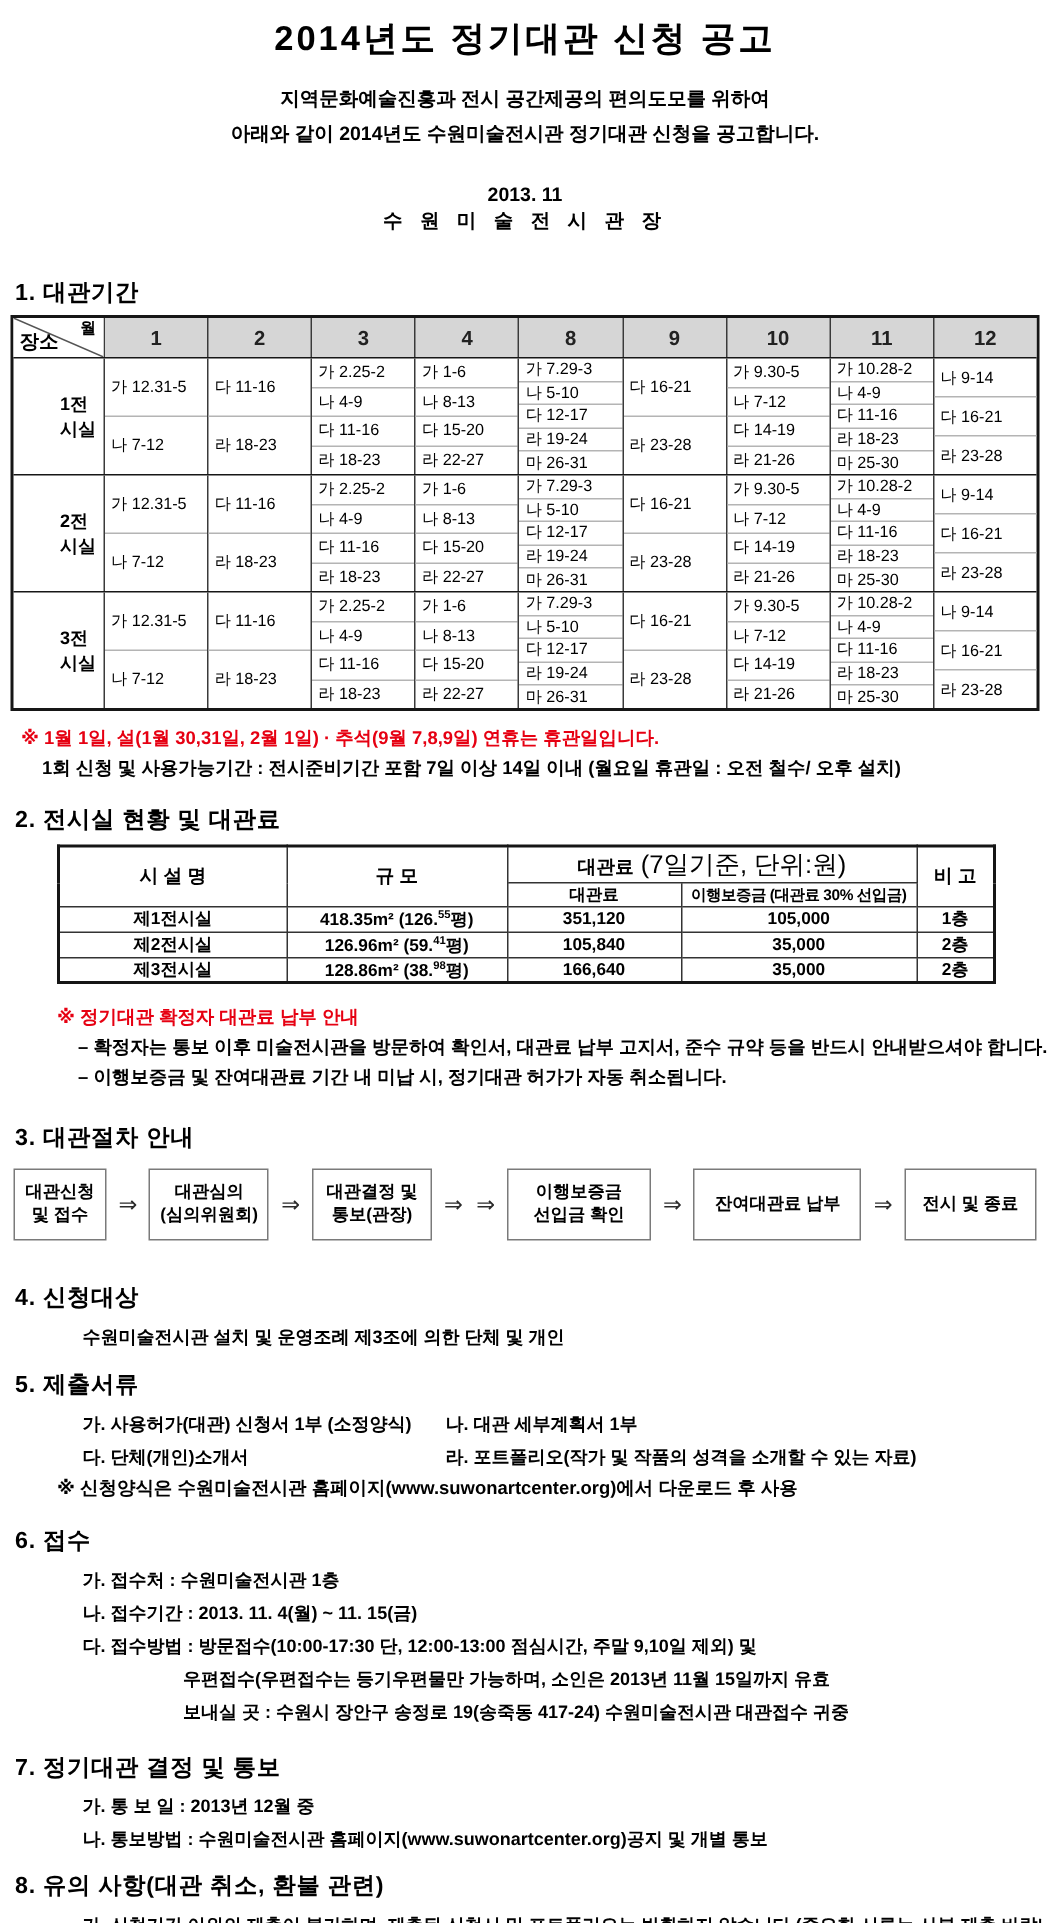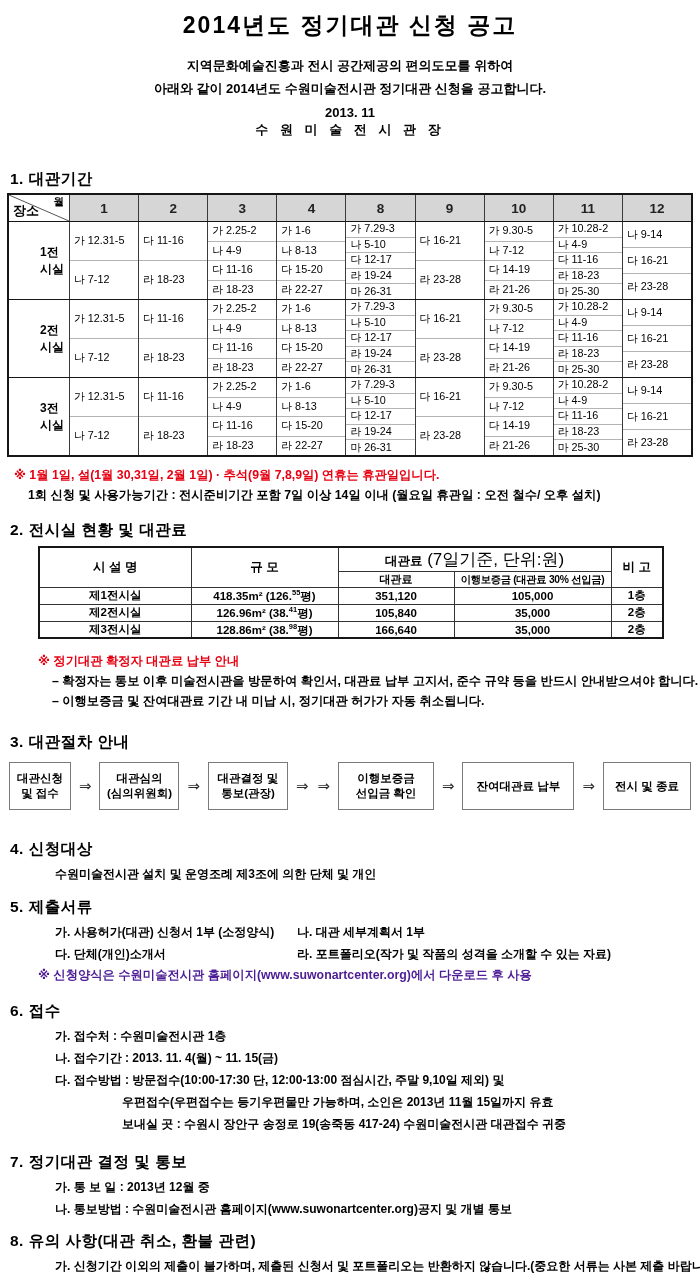--- a/index.html
+++ b/index.html
@@ -14,21 +14,21 @@
     overflow: hidden;
   }
   
   .doc-title {
     margin-top: 10px;
     text-align: center;
     font-size: 23px; font-weight: 800; letter-spacing: 2px;
     line-height: 30px;
   }
   .intro { margin-top: 14px; text-align: center; font-size: 13px; font-weight: 700; line-height: 23px; }
-  .dateblock { margin-top: 4px; text-align: center; font-size: 13px; font-weight: 700; line-height: 17px; }
+  .dateblock { margin-top: 21px; text-align: center; font-size: 13px; font-weight: 700; line-height: 17px; }
   .signer { letter-spacing: 4px; }
 
   
   .sec-h { font-size: 15.5px; font-weight: 800; margin-left: 10px; line-height: 20px; letter-spacing: 0.5px; }
   .mt1 { margin-top: 31px; }
 
   
   .rtable { margin: 4px 7px 0 7px; border: 2px solid #161616; background:#fff; }
   .rrow { display: flex; }
   .rrow.head { height: 26px; }
@@ -73,21 +73,21 @@
     display: flex; flex-direction: column; align-items: center; justify-content: center;
     font-size: 11.5px; font-weight: 700; line-height: 15px; text-align: center; white-space: nowrap;
     padding: 0 3px;
   }
   .farrow { font-size: 15px; color: #2b2b2b; flex: 0 0 auto; padding: 0 1px; }
 
   
   .body-line { margin: 6px 0 0 55px; font-size: 12px; font-weight: 700; line-height: 18px; white-space: nowrap; }
   .cols { display: flex; margin: 6px 0 0 55px; font-size: 12px; font-weight: 700; line-height: 18px; white-space: nowrap; }
   .col-a { width: 242px; }
-  .note-red3 { margin: 3px 0 0 38px; color: #4c1d95; font-size: 12.3px; font-weight: 700; line-height: 18px; white-space: nowrap; }
+  .note-red3 { margin: 3px 0 0 38px; color: #000000; font-size: 12.3px; font-weight: 700; line-height: 18px; white-space: nowrap; }
   .cont { margin-left: 122px; }
   .sec4-h { margin-top: 28px; }
   .sec5-h { margin-top: 14px; }
   .sec6-h { margin-top: 17px; }
   .sec7-h { margin-top: 19px; }
   .sec8-h { margin-top: 13px; }
   .tight { margin-top: 4px; }
 </style>
 </head>
 <body>
@@ -317,21 +317,21 @@
     </tr>
     <tr>
       <td>제1전시실</td>
       <td><span>418.35m² (126.</span><sup>55</sup><span>평)</span></td>
       <td class="money">351,120</td>
       <td class="money">105,000</td>
       <td>1층</td>
     </tr>
     <tr>
       <td>제2전시실</td>
-      <td><span>126.96m² (38.</span><sup>41</sup><span>평)</span></td>
+      <td><span>126.96m² (59.</span><sup>41</sup><span>평)</span></td>
       <td class="money">105,840</td>
       <td class="money">35,000</td>
       <td>2층</td>
     </tr>
     <tr>
       <td>제3전시실</td>
       <td><span>128.86m² (38.</span><sup>98</sup><span>평)</span></td>
       <td class="money">166,640</td>
       <td class="money">35,000</td>
       <td>2층</td>

